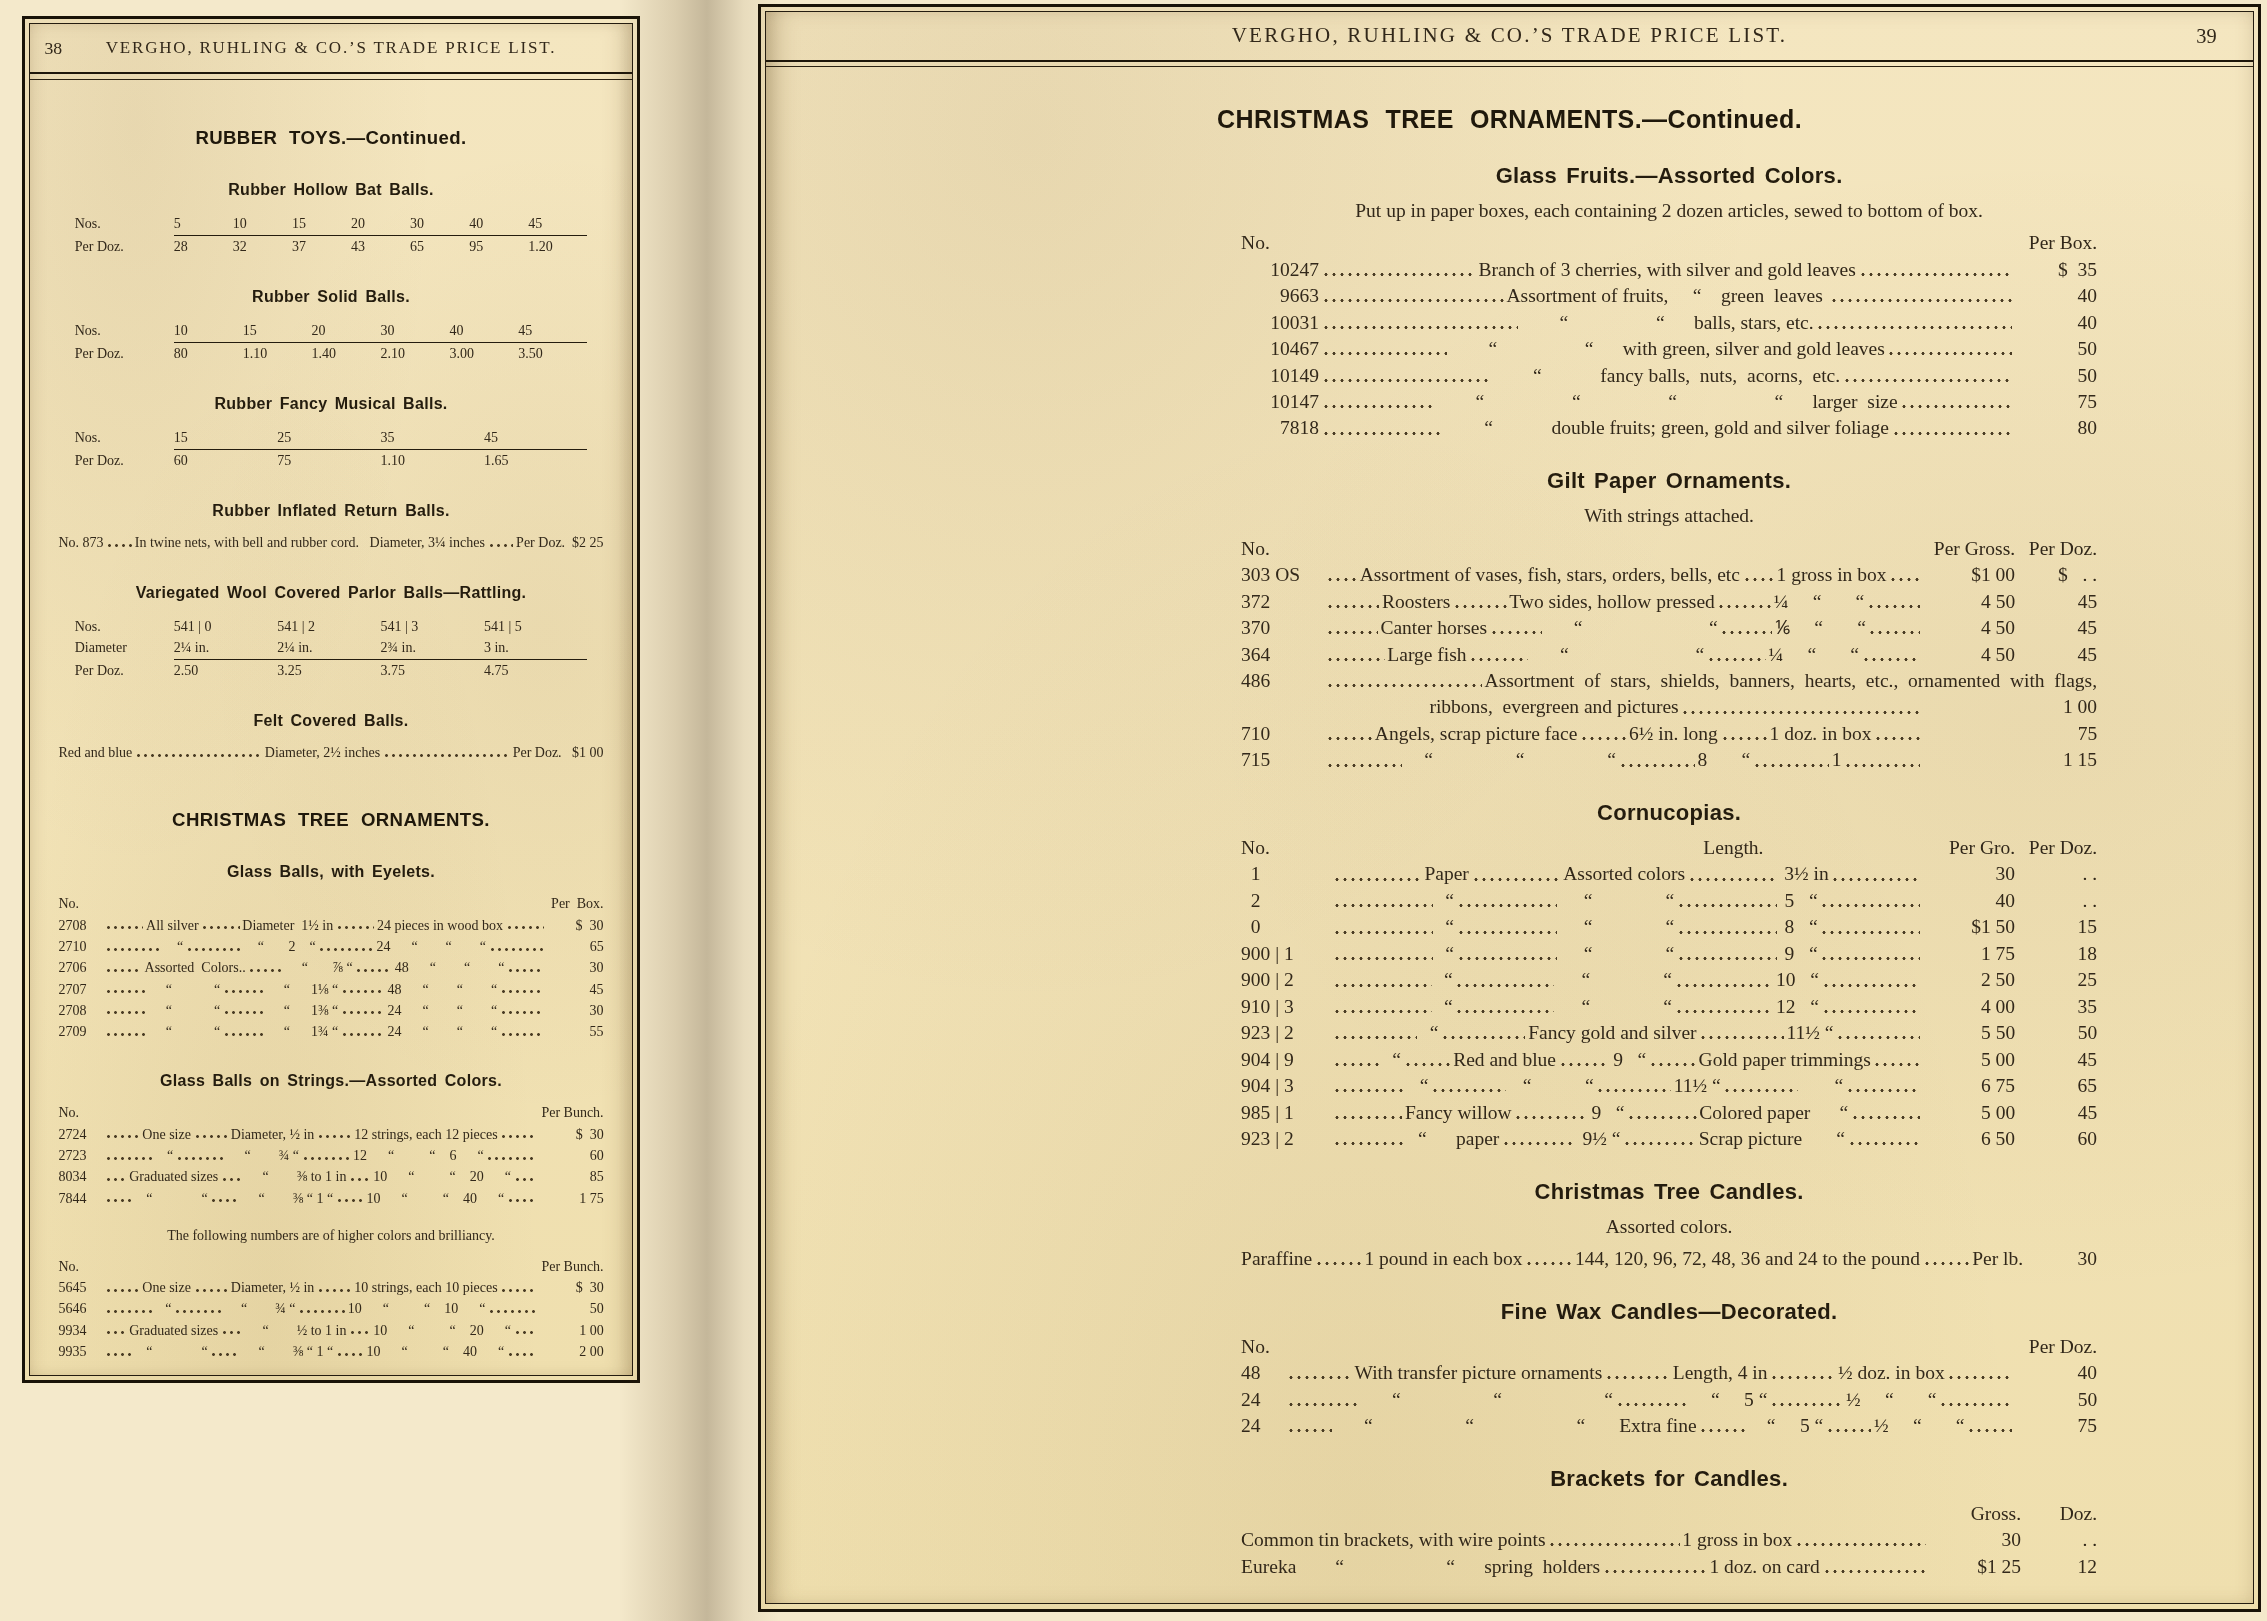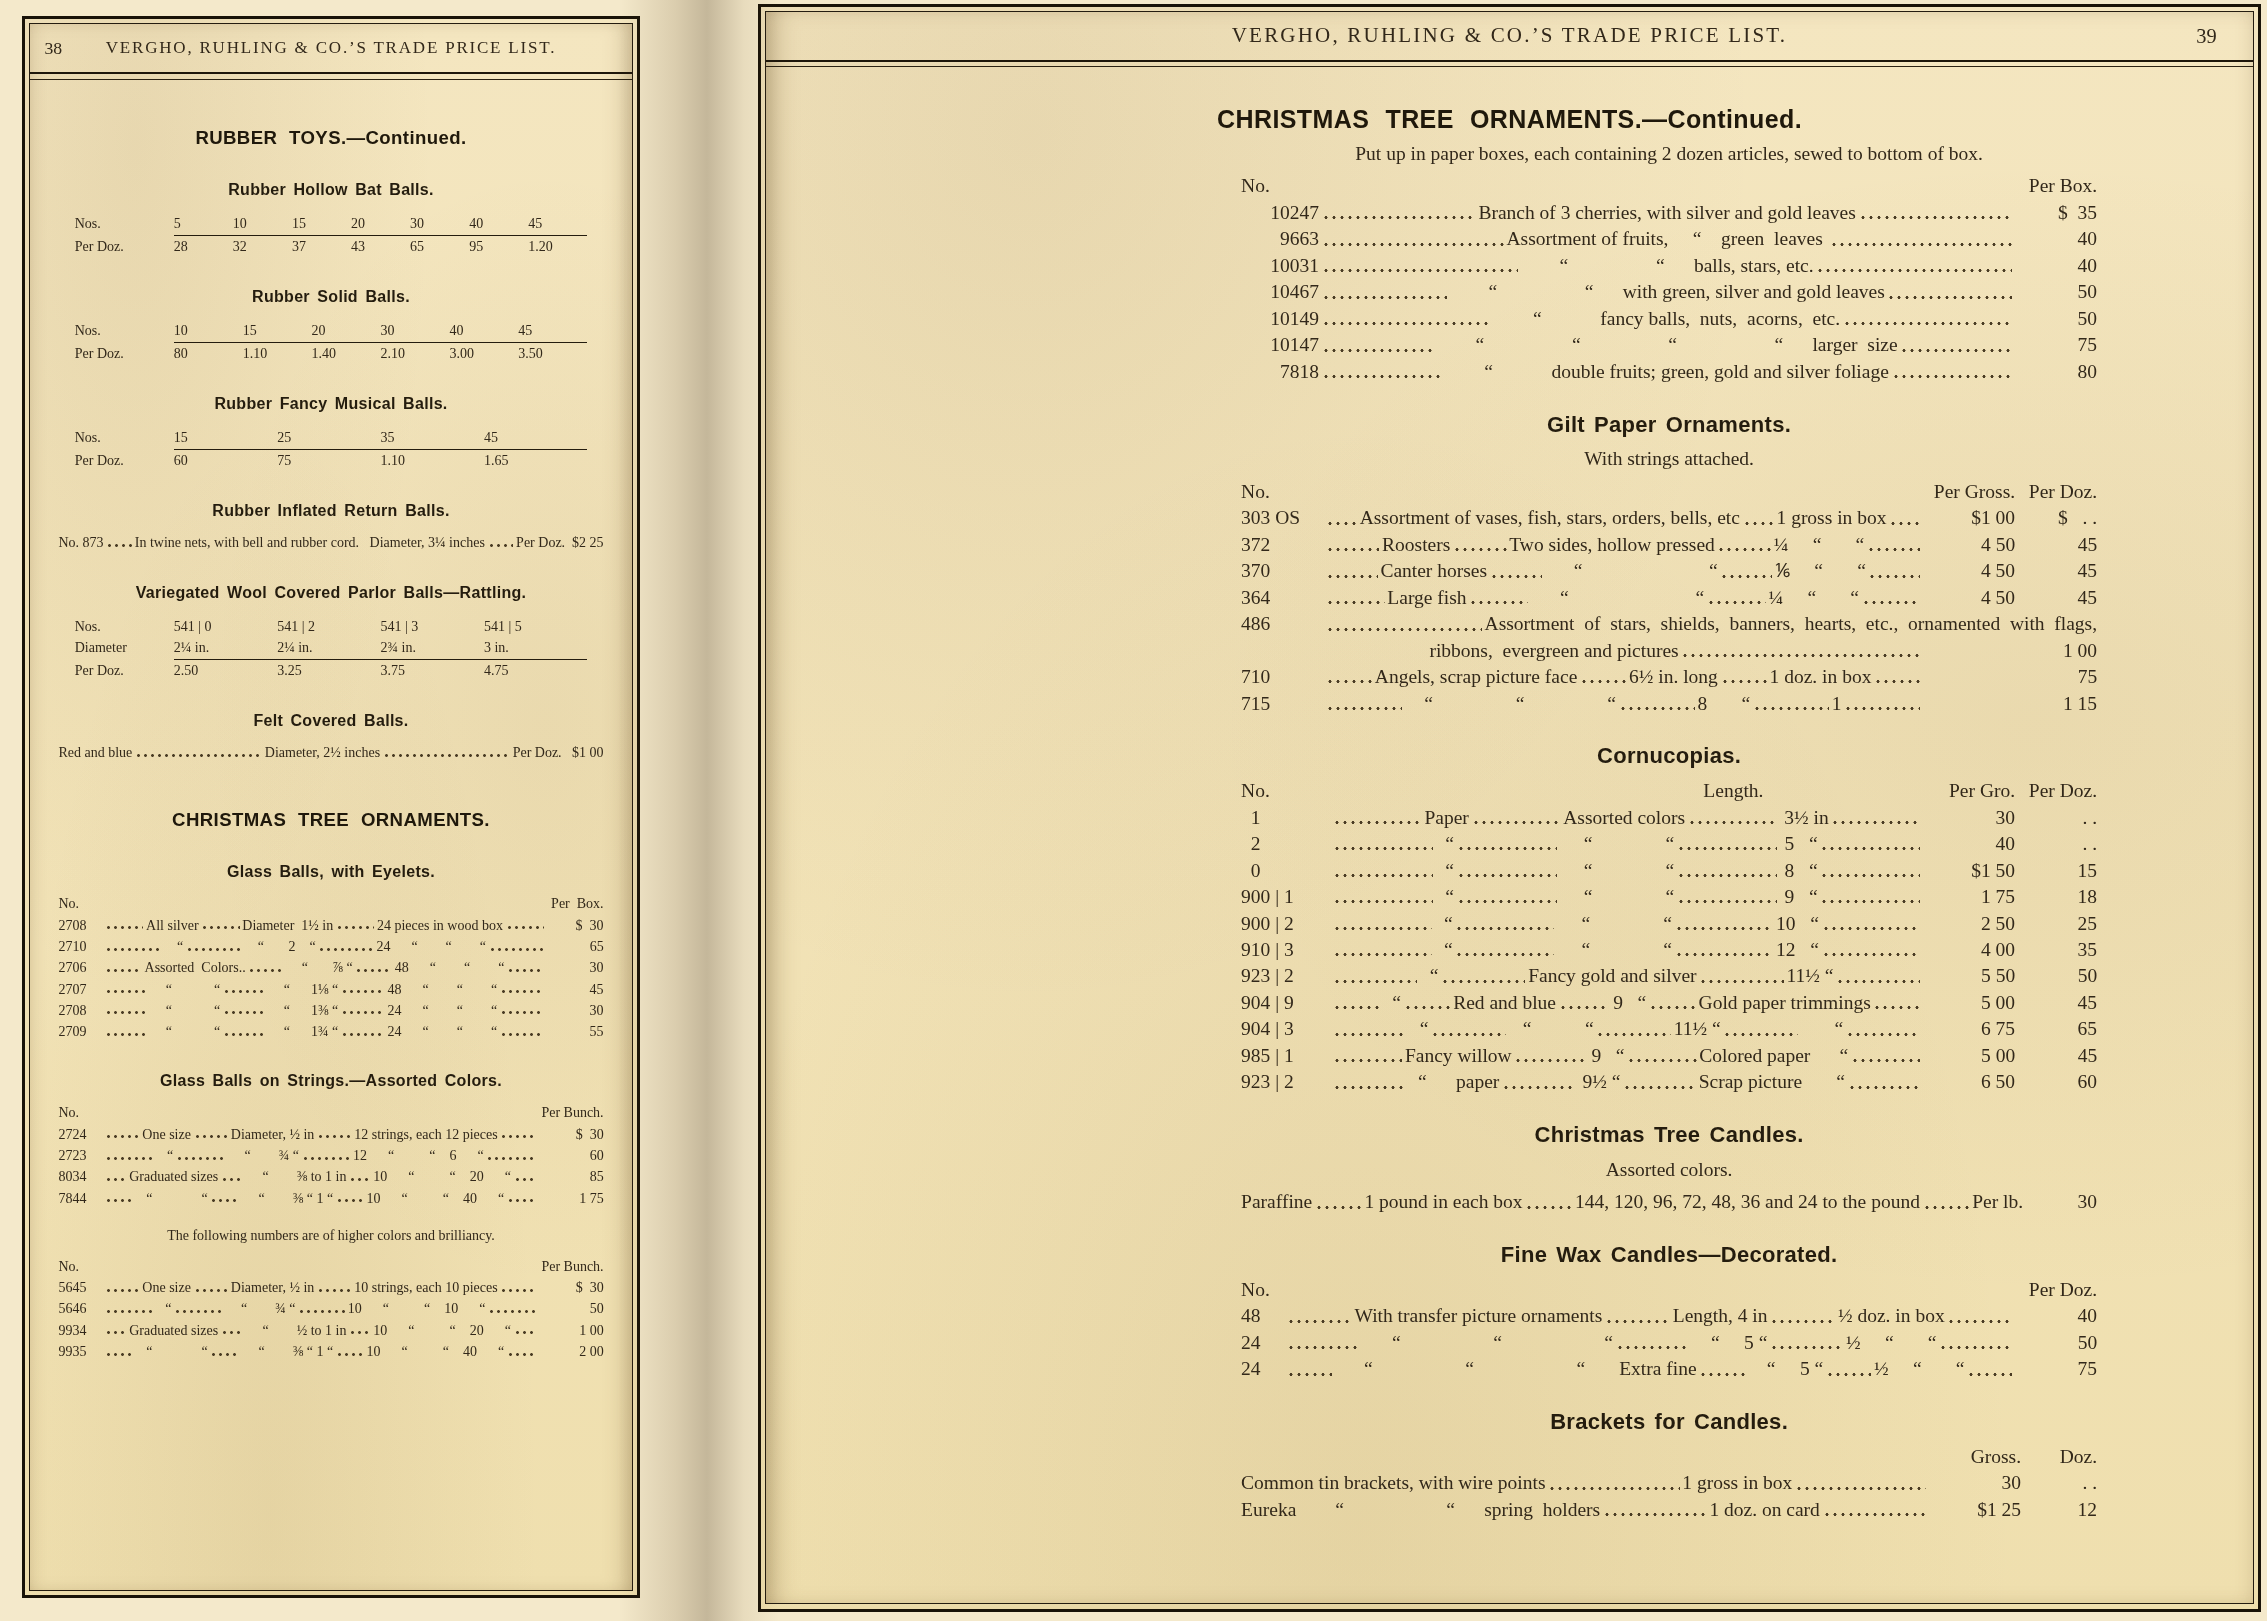--- a/index.html
+++ b/index.html
@@ -5,21 +5,21 @@
   html,body{margin:0;padding:0;background:#f4e9cb;}
   .scene{position:relative;width:2267px;height:1622px;overflow:hidden;
          font-family:"Liberation Serif","DejaVu Serif",serif;color:#32281a;background:#f4e9cb;}
   .page{position:absolute;box-sizing:border-box;border:3.5px solid #191308;z-index:1;
         background-color:#f2e2b6;
         background-image:
           radial-gradient(ellipse at 18% 8%, rgba(125,92,40,.10), transparent 42%),
           radial-gradient(ellipse at 85% 45%, rgba(125,92,40,.07), transparent 46%),
           radial-gradient(ellipse at 40% 95%, rgba(125,92,40,.09), transparent 52%),
           linear-gradient(#f4e6c0,#efdfae);}
-  .page-left{left:22px;top:16px;width:618px;height:1582px;}
+  .page-left{left:22px;top:16px;width:618px;height:1367px;}
   .page-right{left:758px;top:3.5px;width:1503px;height:1608px;background-color:#f4e6c0;}
   .page-inner{position:absolute;inset:4.4px;border:1.8px solid #241c10;box-sizing:border-box;overflow:hidden;}
   .page-left  .page-inner{box-shadow:inset -16px 0 23px -12.4px rgba(90,60,20,.35), inset 8.9px 0 19.5px -12.4px rgba(90,60,20,.3);}
   .page-right .page-inner{box-shadow:inset 17.7px 0 26.6px -12.4px rgba(90,60,20,.38), inset -10.6px 0 19.5px -12.4px rgba(90,60,20,.22);}
   .gutter{position:absolute;left:619px;top:0;width:160px;height:100%;z-index:3;pointer-events:none;
           background:linear-gradient(90deg, rgba(88,62,25,0) 0%, rgba(88,62,25,.16) 35%, rgba(60,40,14,.26) 55%, rgba(88,62,25,.08) 78%, rgba(88,62,25,0) 100%);}
   
   .pghead{position:relative;height:48px;display:flex;align-items:center;justify-content:center;}
   .pgno{position:absolute;top:13.3px;font-size:17.7px;}
   .page-left .pgno{left:14px;}
@@ -420,20 +420,21 @@
         <span class="pgtitle">VERGHO, RUHLING &amp; CO.’S TRADE PRICE LIST.</span>
         <span class="pgno">39</span>
       </div>
       <div class="rule-double"></div>
       <div class="content">
 
         <div class="sec-main">CHRISTMAS  TREE  ORNAMENTS.—Continued.</div>
 
         <div class="block">
 
+          <div class="sub">Glass Fruits.—Assorted Colors.</div>
           <div class="note">Put up in paper boxes, each containing 2 dozen articles, sewed to bottom of box.</div>
           <div class="thead">
             <span class="no-lab">No.</span>
             <span class="flex-sp"></span>
             <span class="ph w92">Per Box.</span>
           </div>
           <div class="t-fruits">
               <div class="trow">
                 <span class="seg">10247</span>
                 <span class="dots"></span>

